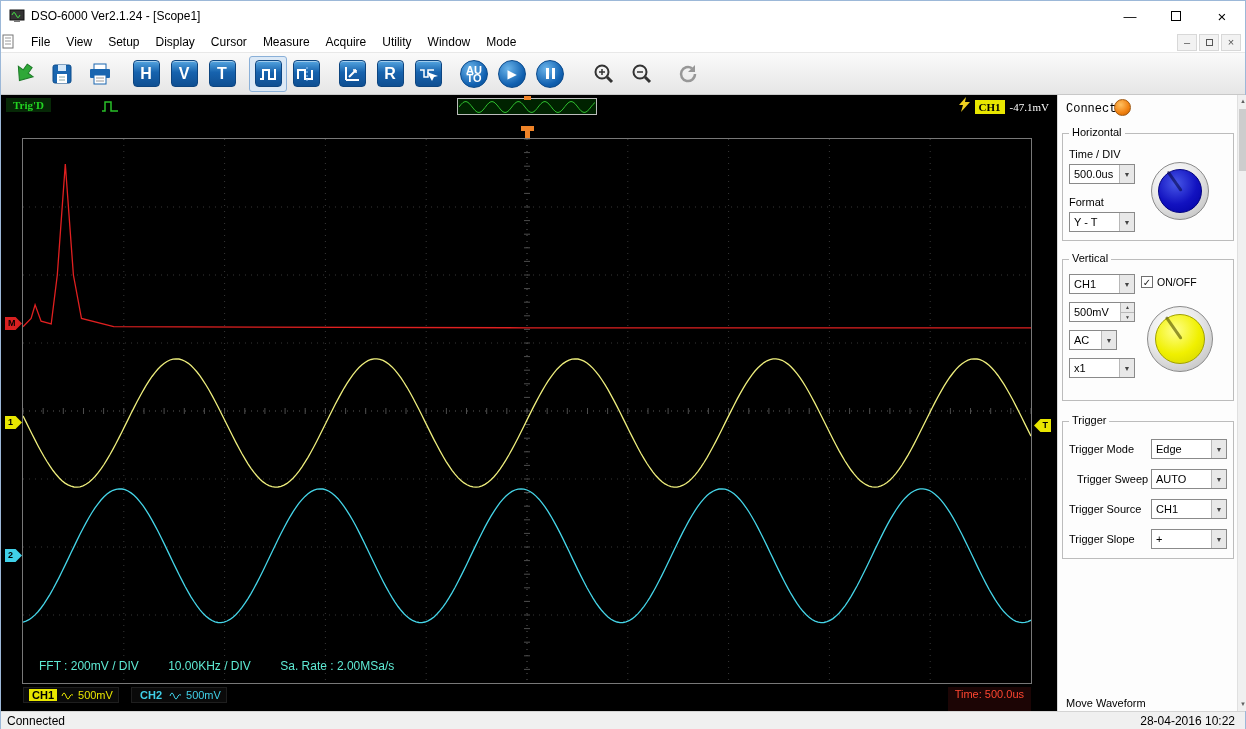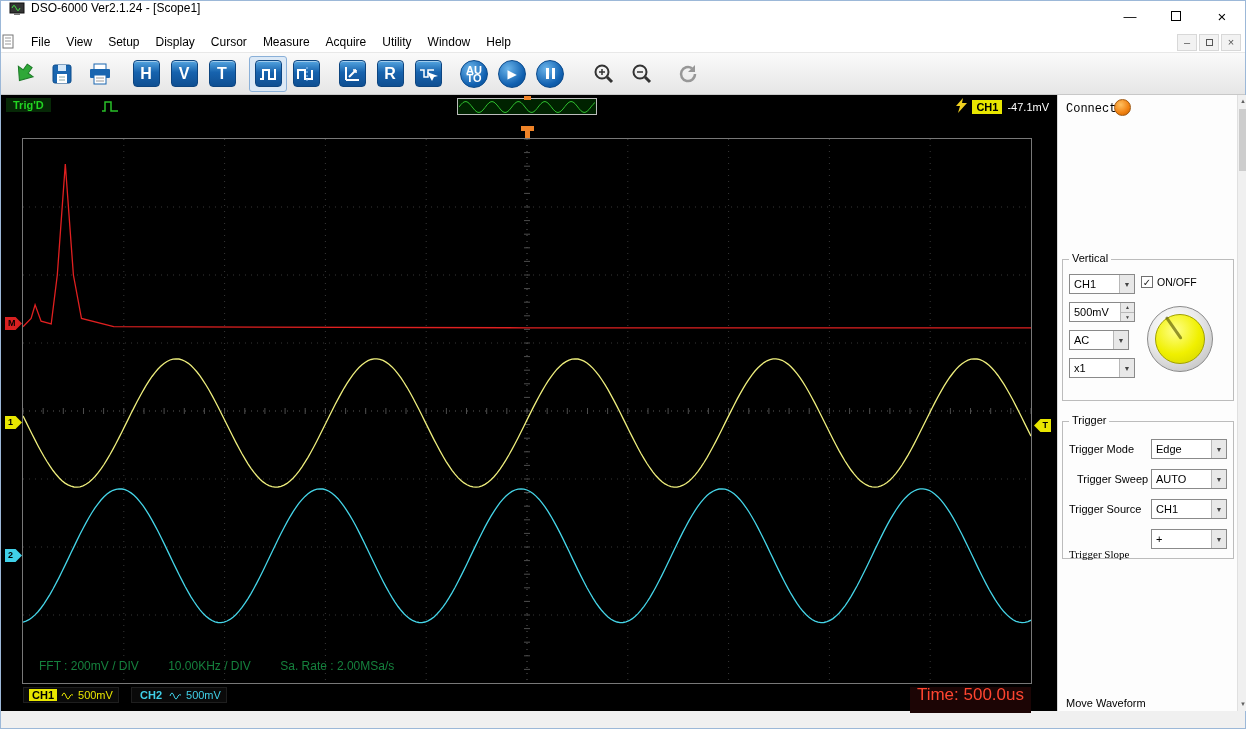--- a/index.html
+++ b/index.html
@@ -1,21 +1,21 @@
 <!DOCTYPE html>
 <html><head>
 <meta charset="utf-8">
 <style>
   *{margin:0;padding:0;box-sizing:border-box;}
   html,body{width:1246px;height:729px;}
   body{font-family:"Liberation Sans",sans-serif;font-size:12px;color:#000;background:#fff;overflow:hidden;}
   .app{position:relative;width:1246px;height:729px;background:#f0f0f0;border:1px solid #9cb8d8;}
 
   
-  .titlebar{position:absolute;left:0;top:0;width:100%;height:30px;background:#fff;display:flex;align-items:flex-start;padding-left:8px;}
+  .titlebar{position:absolute;left:0;top:0;width:100%;height:30px;background:#fff;display:flex;align-items:center;padding-left:8px;}
   .app-icon{display:flex;margin-right:6px;}
   .title-text{font-size:12px;color:#000;}
   .win-ctrls{position:absolute;right:0;top:0;height:30px;display:flex;}
   .wc{width:46px;height:30px;display:flex;align-items:center;justify-content:center;font-size:13px;color:#000;}
   .wc .maxbox{width:10px;height:10px;border:1px solid #000;display:inline-block;}
   .wc.close{font-size:15px;}
 
   
   .menubar{position:absolute;left:0;top:30px;width:100%;height:22px;background:#fff;display:flex;align-items:center;border-bottom:1px solid #e8e8e8;}
   .menu-icon{display:flex;margin-right:8px;}
@@ -34,34 +34,34 @@
   .auto-ln{font-size:11px;line-height:8px;font-weight:bold;}
   .play-glyph{font-size:12px;line-height:12px;}
   .pause-bars{display:flex;gap:3px;}
   .pb{width:3px;height:11px;background:#fff;display:inline-block;}
 
   
   .workspace{position:absolute;left:0;top:94px;width:100%;height:616px;}
   .scope-area{position:absolute;left:0;top:0;width:1056px;height:616px;background:#000;}
 
   
-  .scope-strip{position:absolute;left:0;top:0;width:100%;height:24px;background:#000;}
+  .scope-strip{position:absolute;left:0;top:0;width:100%;height:24px;background:#000;font-family:Liberation Serif, serif;}
   .trig-badge{position:absolute;left:5px;top:3px;padding:1px 7px;background:#062806;color:#22d422;font-size:11px;font-weight:bold;}
   .strip-pulse{position:absolute;left:100px;top:4px;}
   .preview{position:absolute;left:456px;top:3px;width:140px;height:17px;border:1px solid #bdbdbd;background:#020;}
   .preview svg{display:block;margin:0 auto;}
   .preview-trig{position:absolute;left:66px;top:-3px;width:7px;height:4px;background:#f08428;}
   .strip-right{position:absolute;right:8px;top:3px;display:flex;align-items:center;gap:5px;height:17px;}
   .strip-ch-badge{background:#e8e600;color:#000;font-size:11px;font-weight:bold;padding:1px 4px;}
   .strip-val{color:#fff;font-size:11px;}
 
   
   .plot{position:absolute;left:21px;top:43px;width:1010px;height:546px;border:1px solid #787878;}
   #wave-svg{display:block;background:#000;}
-  .fft-line{position:absolute;left:16px;top:520px;color:#15803d;font-size:12px;white-space:nowrap;}
+  .fft-line{position:absolute;left:16px;top:520px;color:#5eead4;font-size:12px;white-space:nowrap;}
   .fft-seg{margin-right:26px;}
 
   
   .mk{position:absolute;width:17px;height:13px;font-size:9px;font-weight:bold;line-height:13px;color:#000;}
   .mk.left{clip-path:polygon(0 0,62% 0,100% 50%,62% 100%,0 100%);padding-left:3px;}
   .mk.right{clip-path:polygon(38% 0,100% 0,100% 100%,38% 100%,0 50%);text-align:right;padding-right:3px;}
   .mk.red{background:#d82020;}
   .mk.yellow{background:#e8e600;}
   .mk.cyan{background:#40d0e8;}
   .trig-top{position:absolute;left:520px;top:31px;width:13px;height:12px;}
@@ -72,21 +72,21 @@
   .badges-row{position:absolute;left:0;top:592px;width:100%;height:16px;}
   .chgroup{position:absolute;display:flex;align-items:center;gap:4px;background:#0a0a0a;border:1px solid #1e1e1e;padding:0 5px;height:16px;}
   .chgroup.g1{left:22px;}
   .chgroup.g2{left:130px;}
   .chb{font-size:11px;font-weight:bold;padding:0 3px;}
   .chb.fill-y{background:#e8e600;color:#000;}
   .chb.cy{color:#40d0e8;}
   .chscale{font-size:11px;}
   .chscale.y{color:#e8e600;}
   .chscale.c{color:#40d0e8;}
-  .time-badge{position:absolute;right:26px;top:0;height:26px;line-height:15px;background:#1c0505;color:#ff4530;font-size:17px;padding:0 7px;}
+  .time-badge{position:absolute;right:26px;top:0;height:32px;line-height:15px;background:#1c0505;color:#ff4530;font-size:11px;padding:0 7px;}
 
   
   .panel{position:absolute;left:1056px;top:0;width:180px;height:616px;background:#fdfdfd;border-left:1px solid #d8d8d8;}
   .connect-lbl{position:absolute;left:8px;top:7px;font-size:12px;font-family:Liberation Mono, monospace;}
   .connect-dot{position:absolute;left:56px;top:4px;width:17px;height:17px;border-radius:50%;background:radial-gradient(circle at 38% 32%,#ffc060,#f08010 60%,#c06000);border:1px solid #a05810;}
   .group{position:absolute;border:1px solid #bcbcbc;}
   .group-title{position:absolute;top:-8px;left:6px;background:#fdfdfd;padding:0 3px;font-size:11px;}
   .lbl{position:absolute;font-size:11px;white-space:nowrap;}
   .combo{position:absolute;height:20px;background:#fff;border:1px solid #8a8a8a;display:flex;align-items:center;font-size:11px;padding-left:4px;}
   .combo .val{flex:1;overflow:hidden;white-space:nowrap;}
@@ -154,21 +154,21 @@
     </span>
     <span class="menu-item">File</span>
     <span class="menu-item">View</span>
     <span class="menu-item">Setup</span>
     <span class="menu-item">Display</span>
     <span class="menu-item">Cursor</span>
     <span class="menu-item">Measure</span>
     <span class="menu-item">Acquire</span>
     <span class="menu-item">Utility</span>
     <span class="menu-item">Window</span>
-    <span class="menu-item">Help</span>
+    <span class="menu-item">Mode</span>
     <div class="mdi-ctrls">
       <span class="mdi-btn">–</span>
       <span class="mdi-btn">
           <span class="rbox"></span>
         </span>
       <span class="mdi-btn">×</span>
     </div>
   </div>
 
   <div class="toolbar">
@@ -372,39 +372,56 @@
           <span class="chscale c">500mV</span>
         </div>
         <div class="time-badge">Time: 500.0us</div>
       </div>
     </div>
 
     <div class="panel">
       <span class="connect-lbl">Connect:</span>
       <span class="connect-dot"></span>
 
+      <div class="group" style="left:4px;top:38px;width:172px;height:108px;">
+        <span class="group-title">Horizontal</span>
+        <span class="lbl" style="left:6px;top:14px;">Time / DIV</span>
+        <div class="combo" style="left:6px;top:30px;width:66px;">
+          <span class="val">500.0us</span>
+          <span class="arr">▼</span>
+        </div>
+        <span class="lbl" style="left:6px;top:62px;">Format</span>
+        <div class="combo" style="left:6px;top:78px;width:66px;">
+          <span class="val">Y - T</span>
+          <span class="arr">▼</span>
+        </div>
+        <div class="knob" style="left:88px;top:28px;width:58px;height:58px;">
+          <span class="knob-inner blue"></span>
+            <span class="notch dk-blue"></span>
+        </div>
+      </div>
 
       <div class="group" style="left:4px;top:164px;width:172px;height:142px;">
         <span class="group-title">Vertical</span>
         <div class="combo" style="left:6px;top:14px;width:66px;">
           <span class="val">CH1</span>
           <span class="arr">▼</span>
         </div>
         <div class="cbrow" style="left:78px;top:16px;">
           <span class="cb">✓</span>
           <span class="cb-lbl">ON/OFF</span>
         </div>
         <div class="spin" style="left:6px;top:42px;width:66px;">
           <span class="val">500mV</span>
           <span class="spin-btns">
               <span class="sb">▲</span>
               <span class="sb">▼</span>
             </span>
         </div>
-        <div class="combo" style="left:6px;top:70px;width:60px;">
+        <div class="combo" style="left:6px;top:70px;width:48px;">
           <span class="val">AC</span>
           <span class="arr">▼</span>
         </div>
         <div class="combo" style="left:6px;top:98px;width:66px;">
           <span class="val">x1</span>
           <span class="arr">▼</span>
         </div>
         <div class="knob" style="left:84px;top:46px;width:66px;height:66px;">
           <span class="knob-inner yel"></span>
             <span class="notch dk-yel"></span>
@@ -421,30 +438,34 @@
         <span class="lbl" style="left:6px;top:51px;margin-left:8px;">Trigger Sweep</span>
         <div class="combo" style="left:88px;top:47px;width:76px;">
           <span class="val">AUTO</span>
           <span class="arr">▼</span>
         </div>
         <span class="lbl" style="left:6px;top:81px;">Trigger Source</span>
         <div class="combo" style="left:88px;top:77px;width:76px;">
           <span class="val">CH1</span>
           <span class="arr">▼</span>
         </div>
-        <span class="lbl" style="left:6px;top:126px;font-family:Liberation Serif, serif;">Trigger Slope</span>
+        <span class="lbl" style="left:6px;top:111px;">Trigger Slope</span>
         <div class="combo" style="left:88px;top:107px;width:76px;">
           <span class="val">+</span>
           <span class="arr">▼</span>
         </div>
       </div>
 
       <span class="movewave">Move Waveform</span>
     </div>
 
     <div class="vscroll">
       <span class="vs-arrow up">▲</span>
       <span class="vs-thumb"></span>
       <span class="vs-arrow dn">▼</span>
     </div>
   </div>
 
+  <div class="statusbar">
+    <span class="sb-left">Connected</span>
+    <span class="sb-right">28-04-2016  10:22</span>
+  </div>
 </div>
 
 </body></html>

